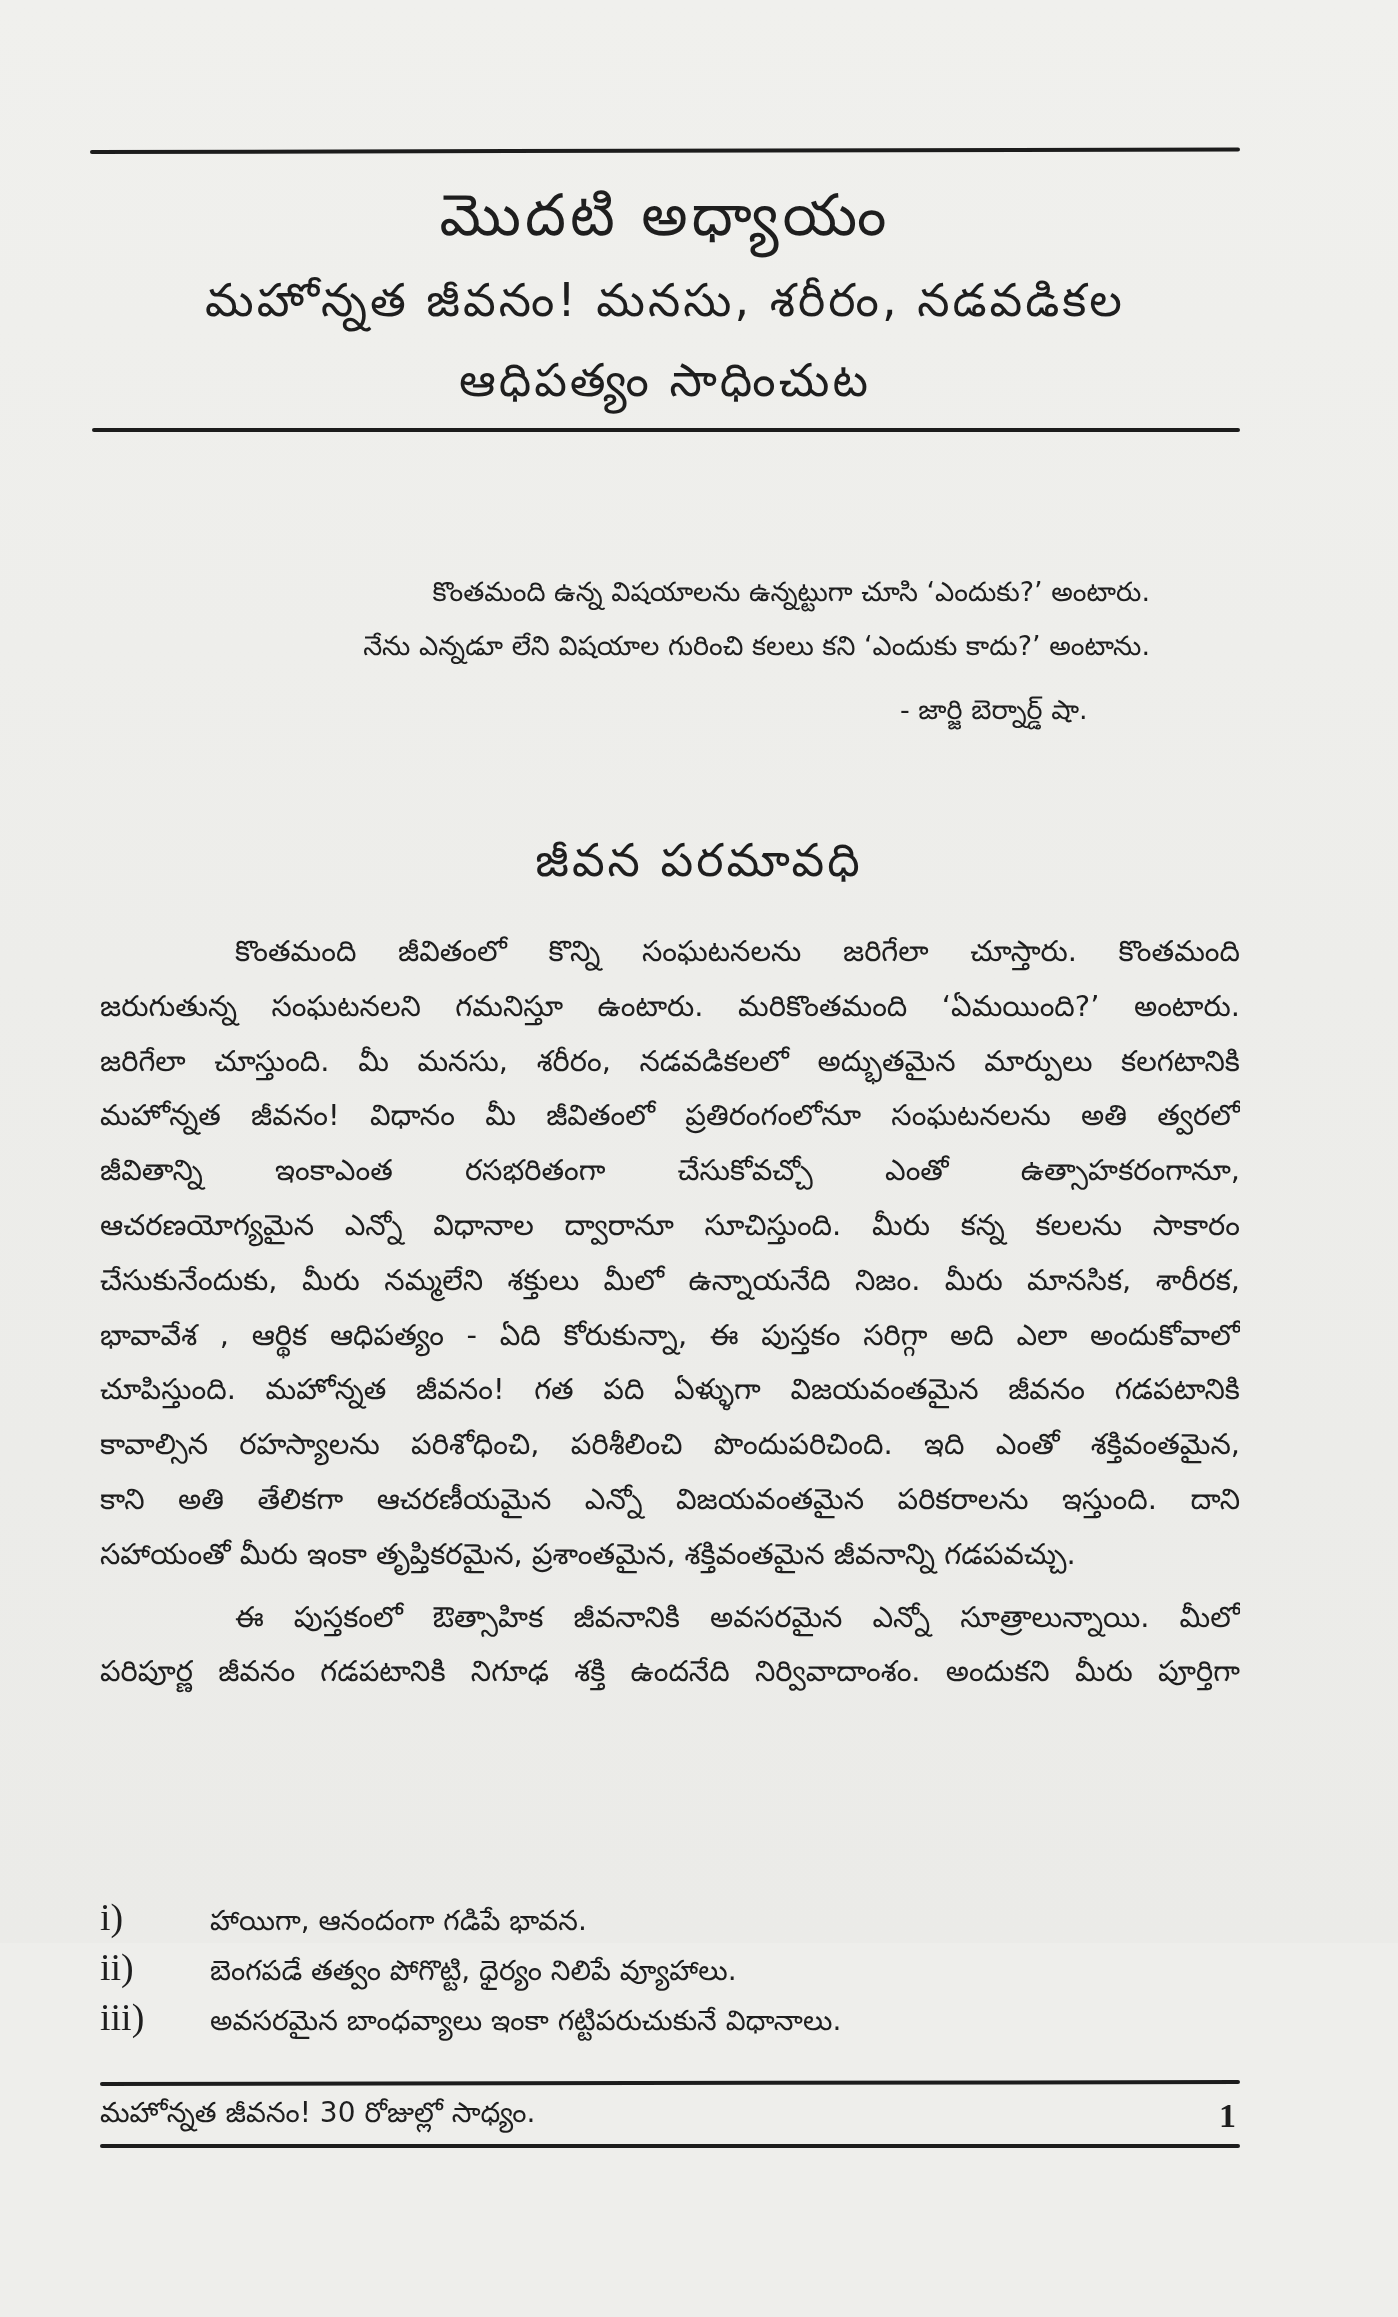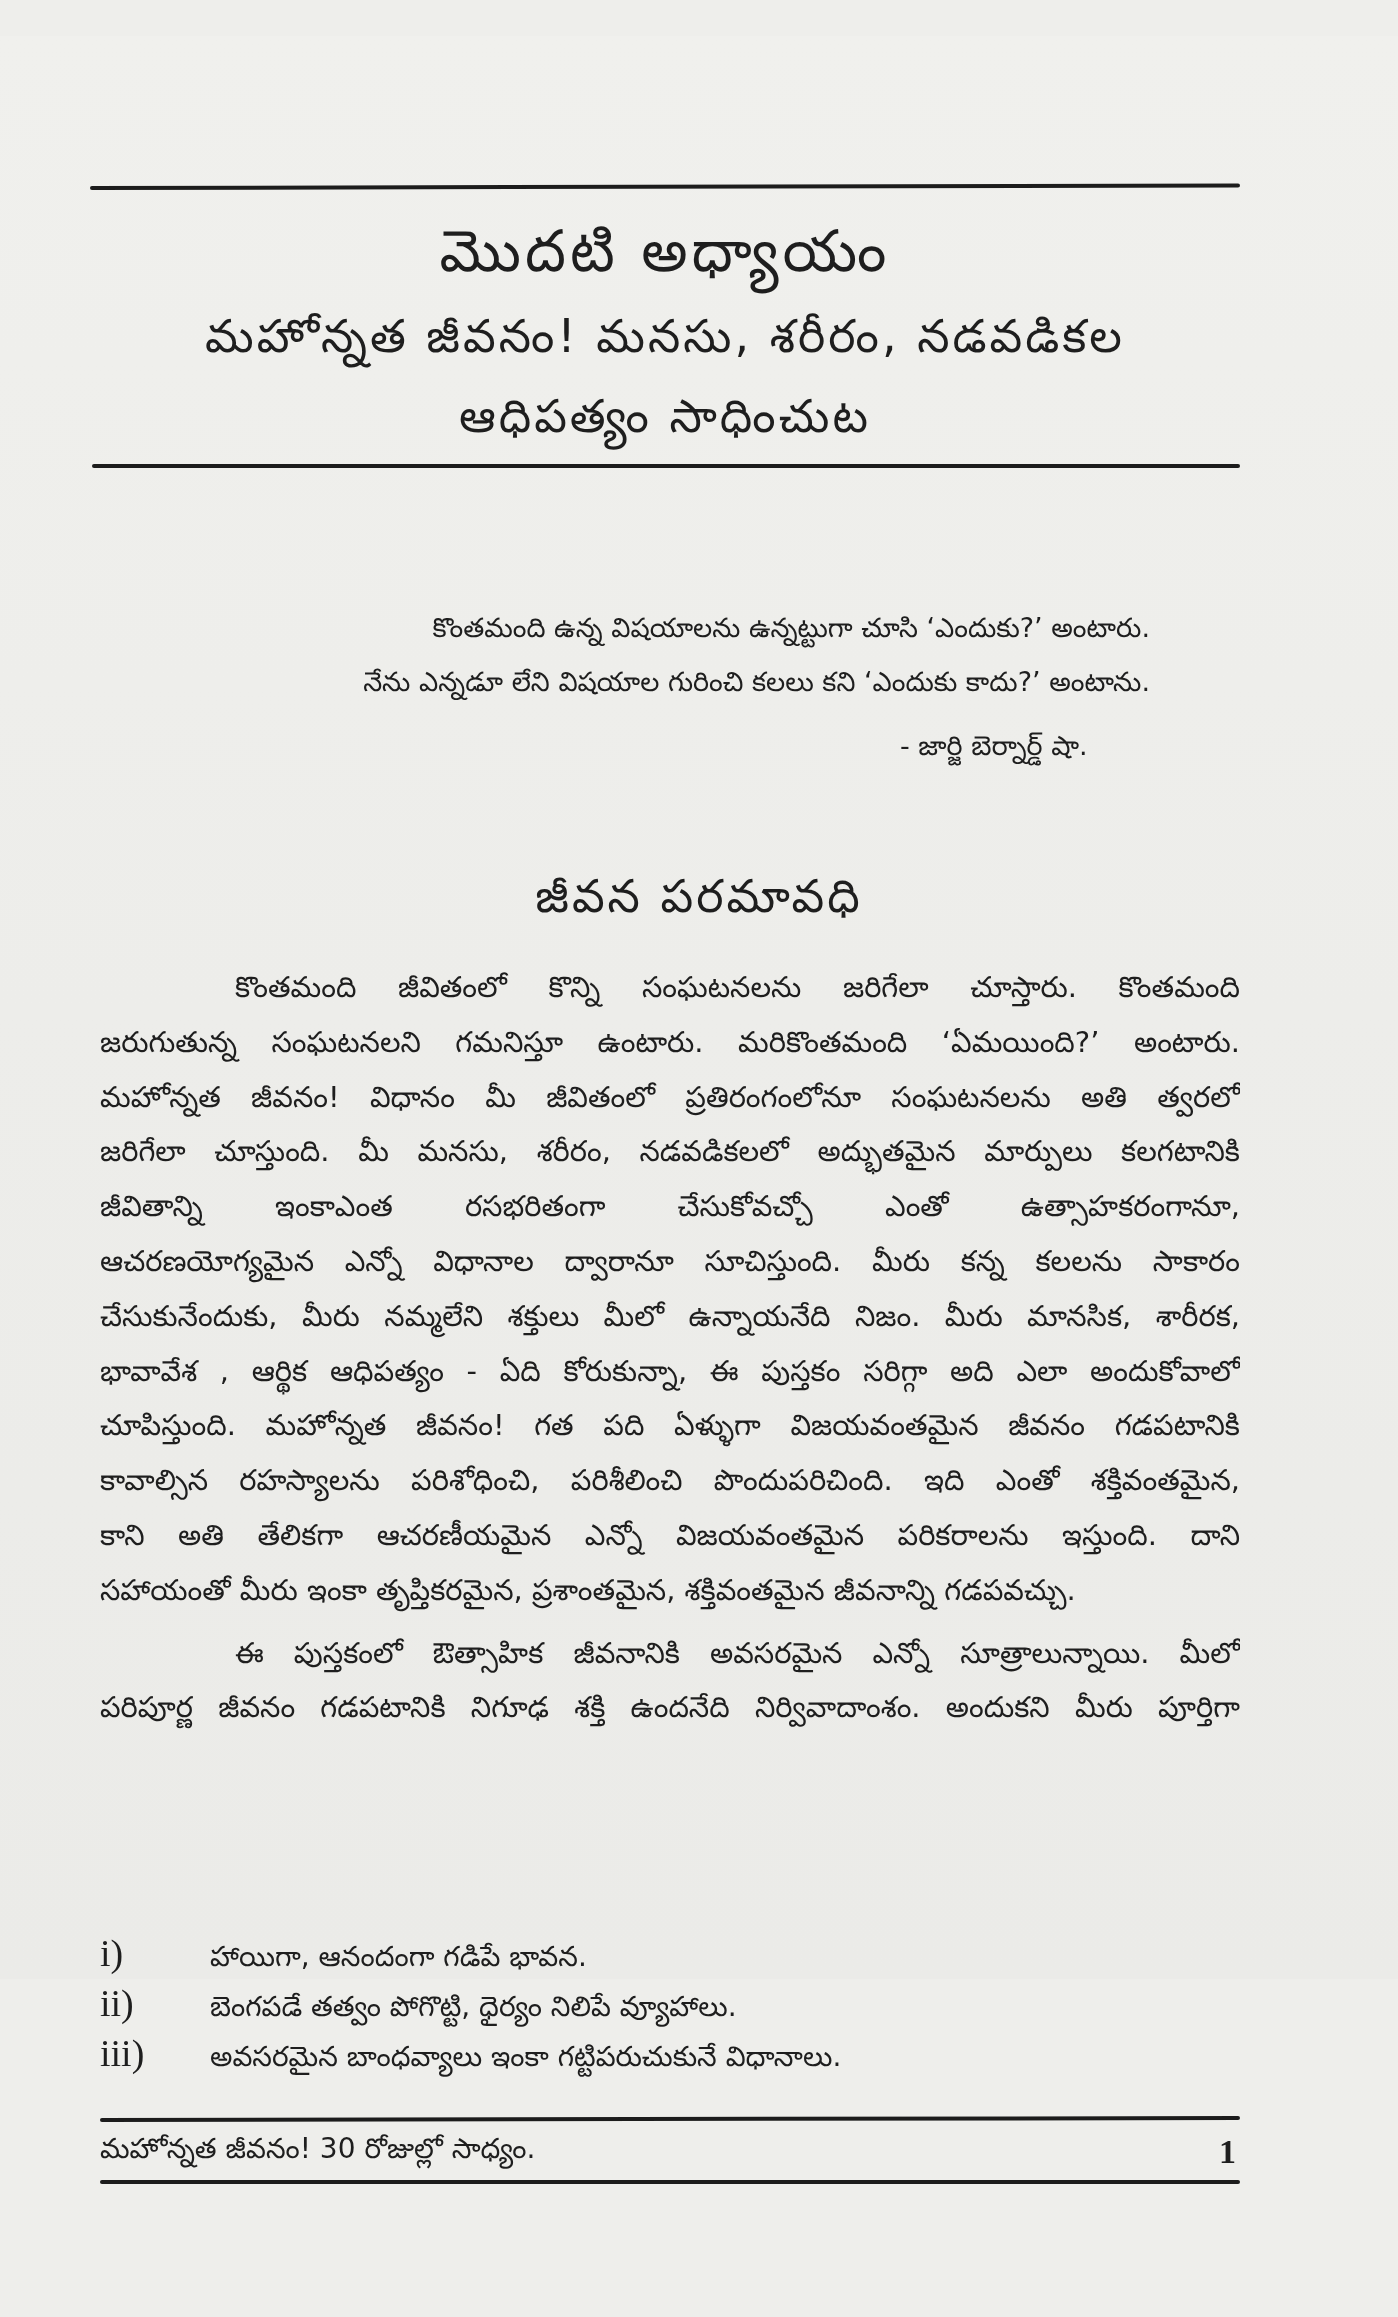--- a/index.html
+++ b/index.html
@@ -14,21 +14,20 @@
       overflow: hidden;
       font-family: "DejaVu Sans", "Liberation Sans", sans-serif;
       color: #1e1e1e;
     }
     .page {
       position: absolute;
       left: 0; top: 0;
       width: 1398px;
       height: 1943px;
       background: linear-gradient(180deg, #f0f0ed 0%, #ededea 50%, #ebebe8 100%);
-      margin-top: 36px;
     }
     .rule {
       position: absolute;
       background: #1c1c1c;
       border-radius: 2px;
     }
     .rule-top {
       left: 90px;
       top: 150px;
       width: 1150px;
@@ -194,22 +193,22 @@
     <p>నేను ఎన్నడూ లేని విషయాల గురించి కలలు కని ‘ఎందుకు కాదు?’ అంటాను.</p>
   </blockquote>
   <div class="epigraph-author">- జార్జి బెర్నార్డ్ షా.</div>
 
   <h3 class="section-title">జీవన పరమావధి</h3>
 
   <div class="body-text">
     <p>
       <span class="line indent">కొంతమంది జీవితంలో కొన్ని సంఘటనలను జరిగేలా చూస్తారు. కొంతమంది</span>
       <span class="line">జరుగుతున్న సంఘటనలని గమనిస్తూ ఉంటారు. మరికొంతమంది ‘ఏమయింది?’ అంటారు.</span>
+      <span class="line">జరిగేలా చూస్తుంది. మీ మనసు, శరీరం, నడవడికలలో అద్భుతమైన మార్పులు కలగటానికి</span>
       <span class="line">మహోన్నత జీవనం! విధానం మీ జీవితంలో ప్రతిరంగంలోనూ సంఘటనలను అతి త్వరలో</span>
-      <span class="line">జరిగేలా చూస్తుంది. మీ మనసు, శరీరం, నడవడికలలో అద్భుతమైన మార్పులు కలగటానికి</span>
       <span class="line">జీవితాన్ని ఇంకాఎంత రసభరితంగా చేసుకోవచ్చో ఎంతో ఉత్సాహకరంగానూ,</span>
       <span class="line">ఆచరణయోగ్యమైన ఎన్నో విధానాల ద్వారానూ సూచిస్తుంది. మీరు కన్న కలలను సాకారం</span>
       <span class="line">చేసుకునేందుకు, మీరు నమ్మలేని శక్తులు మీలో ఉన్నాయనేది నిజం. మీరు మానసిక, శారీరక,</span>
       <span class="line">భావావేశ , ఆర్థిక ఆధిపత్యం - ఏది కోరుకున్నా, ఈ పుస్తకం సరిగ్గా అది ఎలా అందుకోవాలో</span>
       <span class="line">చూపిస్తుంది. మహోన్నత జీవనం! గత పది ఏళ్ళుగా విజయవంతమైన జీవనం గడపటానికి</span>
       <span class="line">కావాల్సిన రహస్యాలను పరిశోధించి, పరిశీలించి పొందుపరిచింది. ఇది ఎంతో శక్తివంతమైన,</span>
       <span class="line">కాని అతి తేలికగా ఆచరణీయమైన ఎన్నో విజయవంతమైన పరికరాలను ఇస్తుంది. దాని</span>
       <span class="line last">సహాయంతో మీరు ఇంకా తృప్తికరమైన, ప్రశాంతమైన, శక్తివంతమైన జీవనాన్ని గడపవచ్చు.</span>
     </p>
     <p style="margin-top:8px;">

